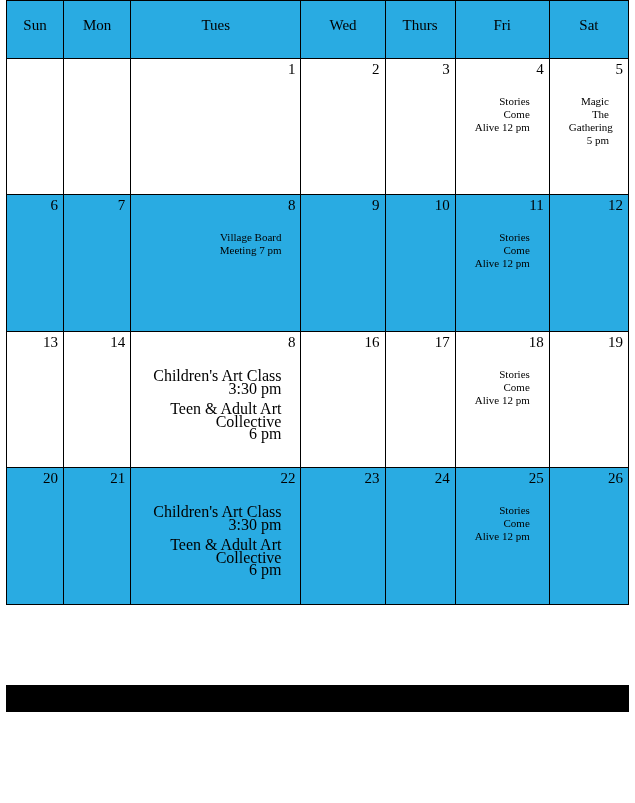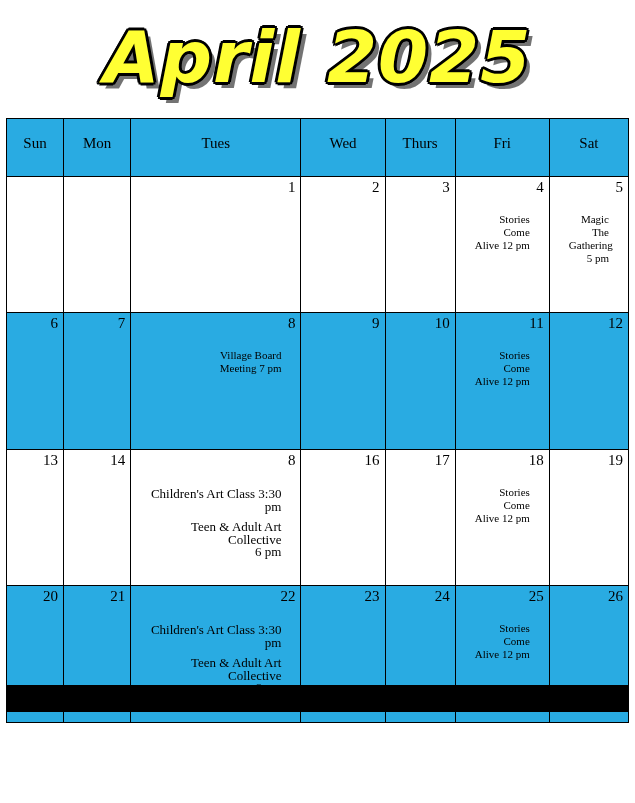--- a/index.html
+++ b/index.html
@@ -107,40 +107,37 @@
     padding: 20px 3px 2px 3px;
     text-align: center;
     font-family: "Liberation Serif", serif;
     font-size: 11px;
     line-height: 13px;
     color: #000;
   }
   .events.tall { padding-top: 22px; }
   .ev { margin: 0 0 8px 0; white-space: pre-line; text-align: right; }
   .ev:last-child { margin-bottom: 0; }
-  .ev.small { font-size: 13px; line-height: 12.5px; }
+  .ev.small { font-size: 16px; line-height: 12.5px; }
   .ev.wed-big { font-size: 13px; line-height: 16px; }
 
   .bottom-black {
     position: absolute;
     left: 6px;
     top: 685px;
     width: 623px;
     height: 27px;
     background: #000000;
   }
 </style>
 </head>
 <body>
 
 <div class="page">
 
-  <div class="title-wrap">
-    <div class="cal-title">April 2025</div>
-  </div>
 
   <table class="cal">
     <colgroup>
       <col class="c-sun">
         <col class="c-mon">
         <col class="c-tues">
         <col class="c-wed">
       <col class="c-thurs">
         <col class="c-fri">
         <col class="c-sat">

